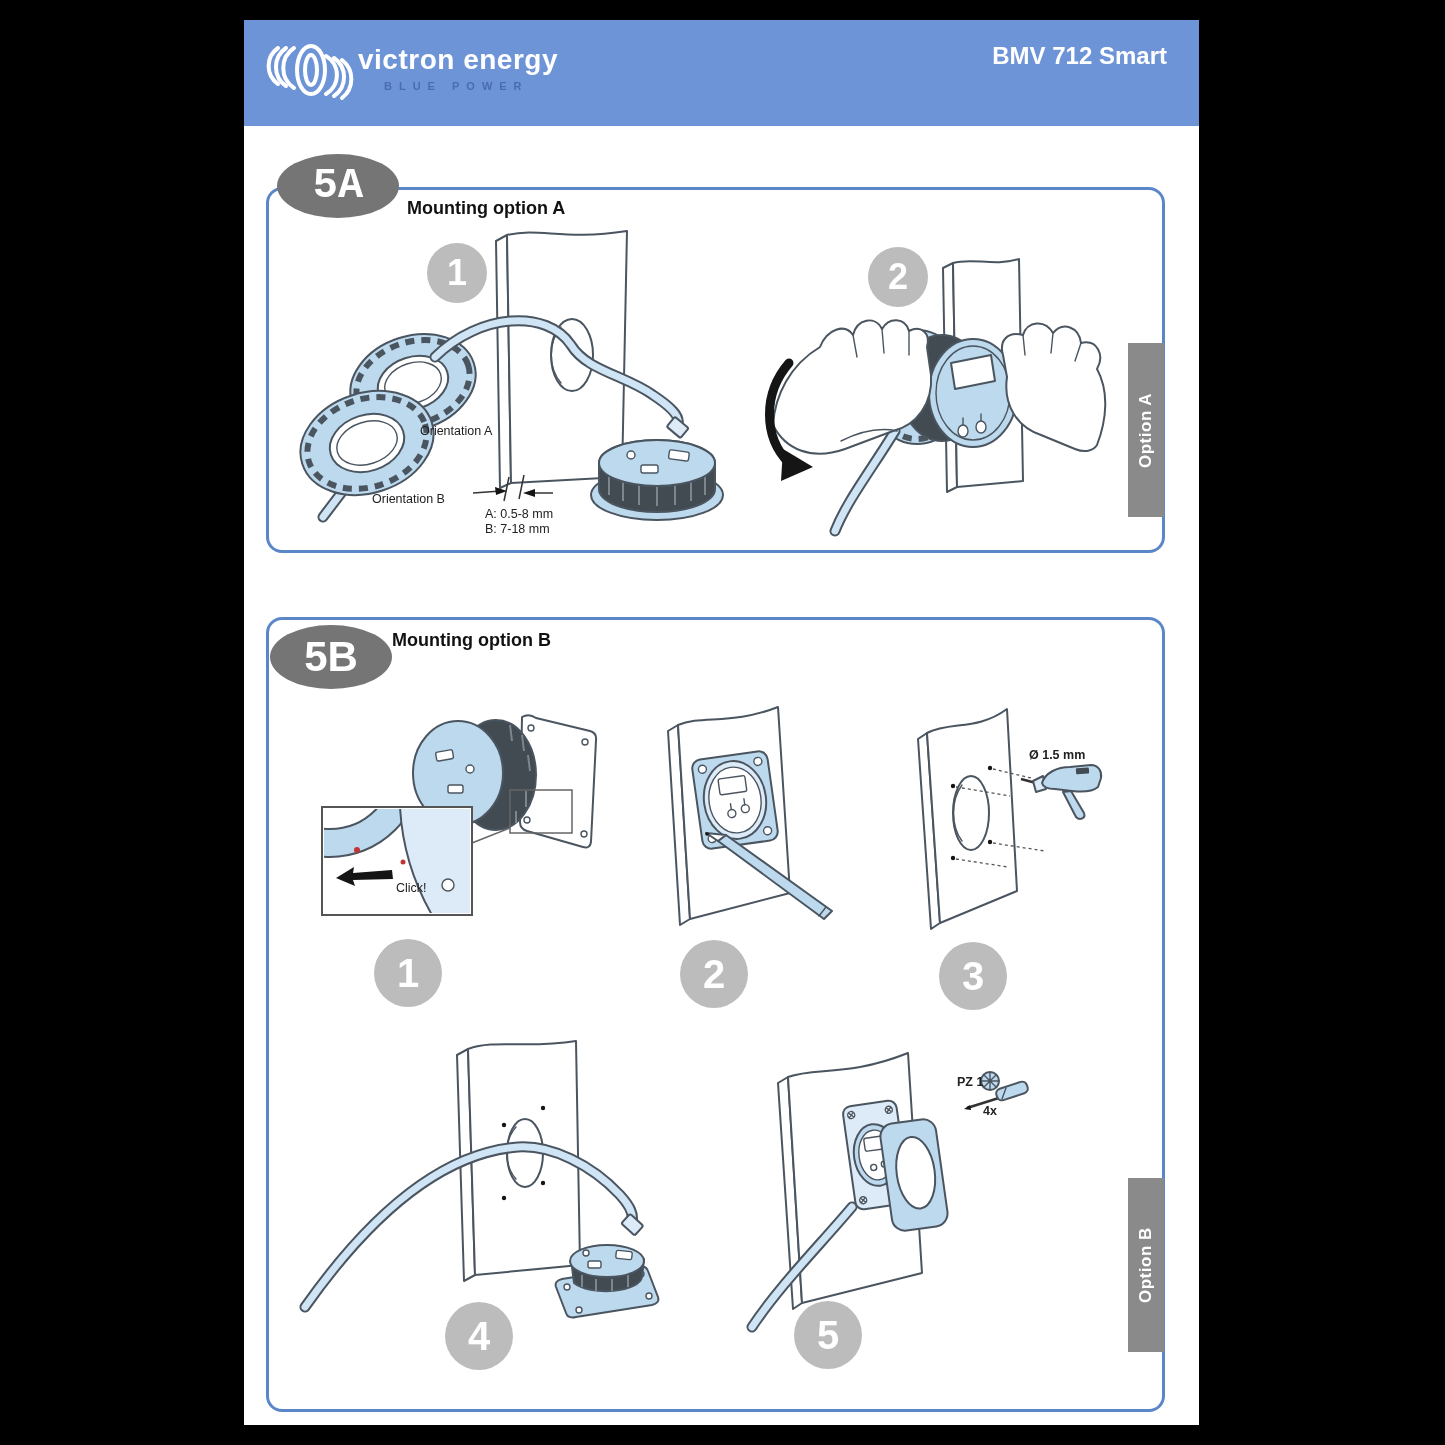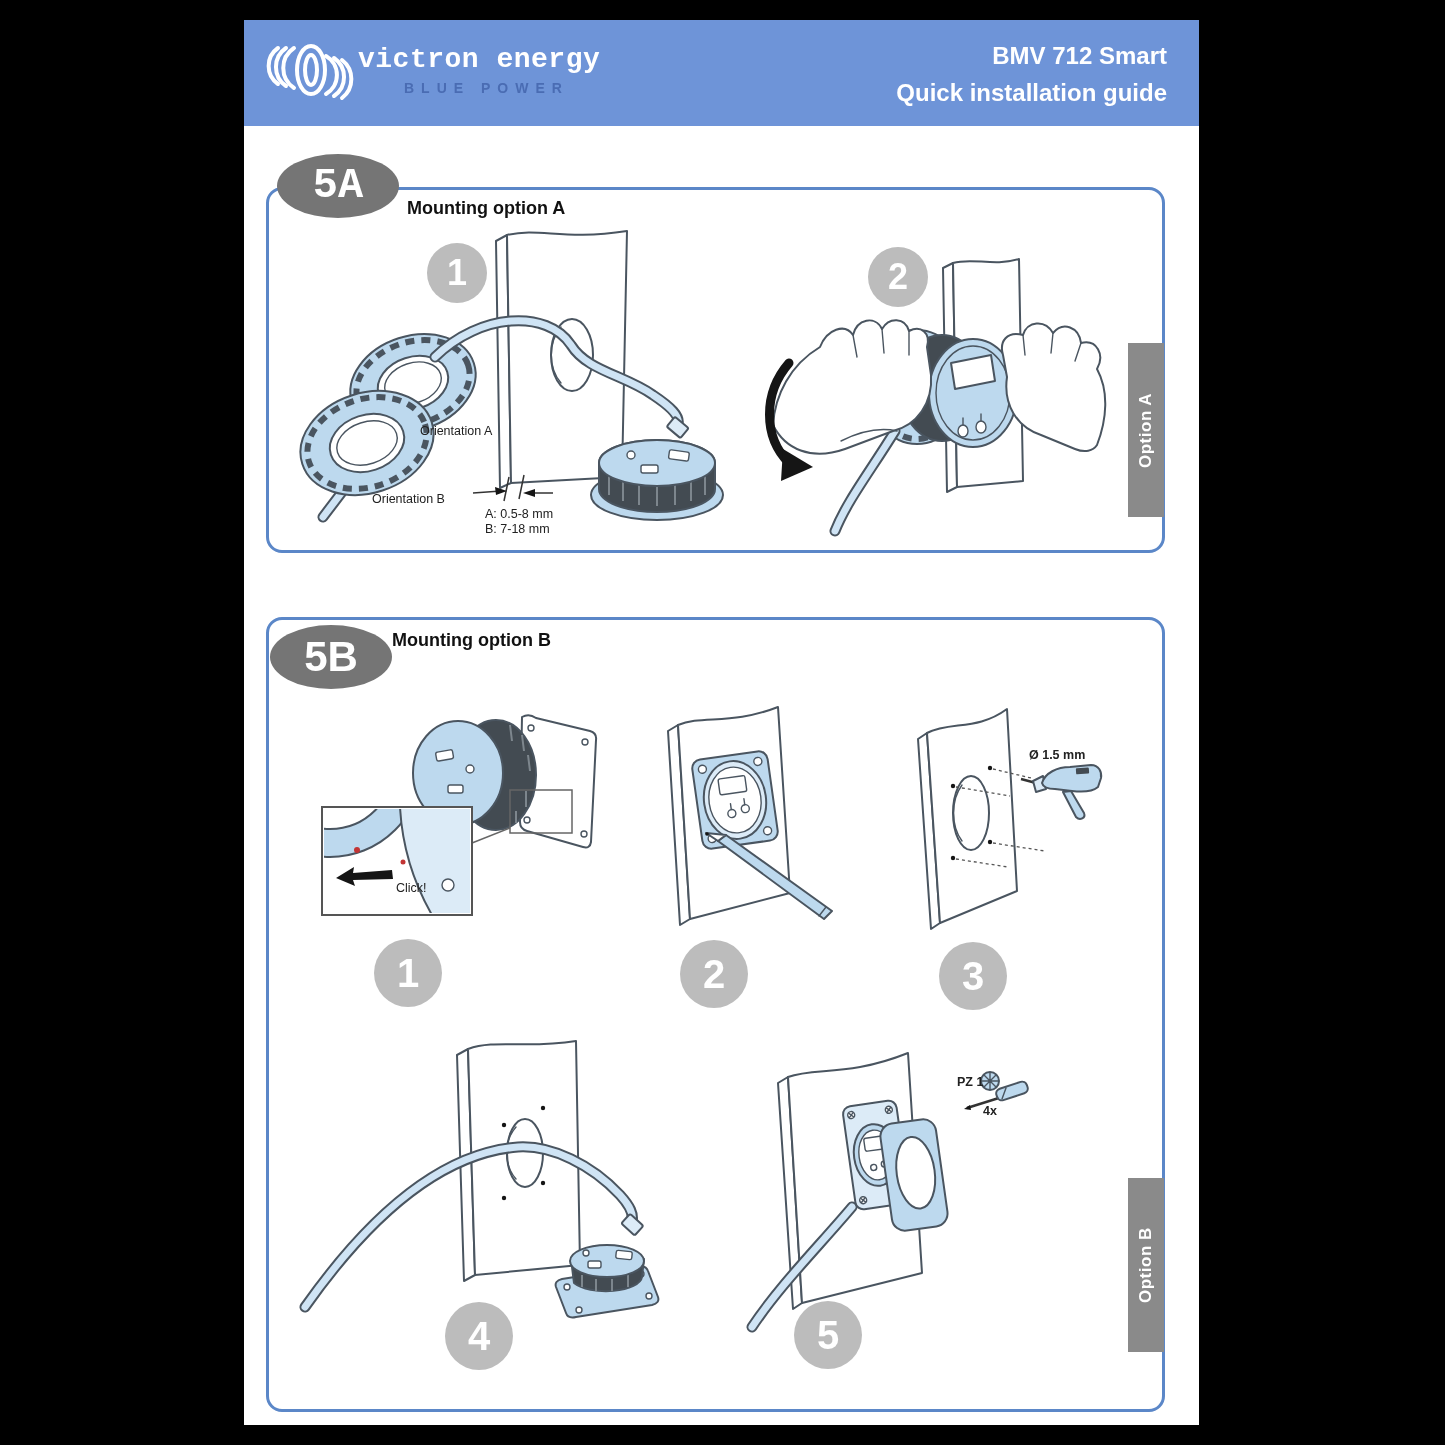--- a/index.html
+++ b/index.html
@@ -3,22 +3,22 @@
 <meta charset="utf-8">
 <style>
   html,body{margin:0;padding:0;background:#000;}
   body{width:1445px;height:1445px;position:relative;overflow:hidden;
        font-family:"Liberation Sans",sans-serif;}
   .page{position:absolute;left:244px;top:20px;width:955px;height:1405px;background:#fff;}
 
   
   .hdr{position:absolute;left:0;top:0;width:100%;height:106px;background:#6e94d8;}
   .hdr-logo{position:absolute;left:22px;top:18px;}
-  .brand{position:absolute;left:114px;top:24px;color:#fff;font-size:28px;font-weight:bold;letter-spacing:.5px;font-family:Liberation Mono, monospace;}
-  .brand-sub{position:absolute;left:140px;top:60px;color:#4a6cb3;font-size:14px;font-weight:bold;letter-spacing:7px;margin-left:20px;}
+  .brand{position:absolute;left:114px;top:24px;color:#fff;font-size:28px;font-weight:bold;letter-spacing:.5px;}
+  .brand-sub{position:absolute;left:140px;top:60px;color:#4a6cb3;font-size:11px;font-weight:bold;letter-spacing:7px;}
   .hdr-title{position:absolute;right:32px;top:17px;text-align:right;color:#fff;font-size:24px;font-weight:bold;line-height:37px;}
 
   
   .sec-box{position:absolute;left:22px;width:899px;border:3px solid #5b87c8;border-radius:16px;background:#fff;box-sizing:border-box;}
   .box-a{top:167px;height:366px;}
   .box-b{top:597px;height:795px;}
   .badge{position:absolute;width:122px;height:64px;background:#757575;border-radius:50%;
          color:#fff;font-size:42px;font-weight:bold;display:flex;align-items:center;justify-content:center;z-index:4;}
   .badge-a{left:33px;top:134px;font-family:Liberation Mono, monospace;}
   .badge-b{left:26px;top:561px;margin-top:44px;}
@@ -71,21 +71,20 @@
         <ellipse cx="45" cy="32" rx="6" ry="15"></ellipse>
         <path d="M 60 18 A 22 22 0 0 1 60 56"></path>
         <path d="M 68 20 A 23 23 0 0 1 68 58"></path>
         <path d="M 76 22 A 24 24 0 0 1 76 60"></path>
       </g>
     </svg>
     <div class="brand">victron energy</div>
     <div class="brand-sub">BLUE POWER</div>
     <div class="hdr-title">
       <div>BMV 712 Smart</div>
-      <div>Quick installation guide</div>
     </div>
   </div>
 
   <div class="sec-box box-a"></div>
   <div class="badge badge-a">5A</div>
   <div class="sec-title title-a">Mounting option A</div>
   <div class="opt-tab tab-a">Option A</div>
 
   <div class="stepnum sn-a" style="left:183px;top:223px;">1</div>
   <div class="stepnum sn-a" style="left:624px;top:227px;">2</div>

